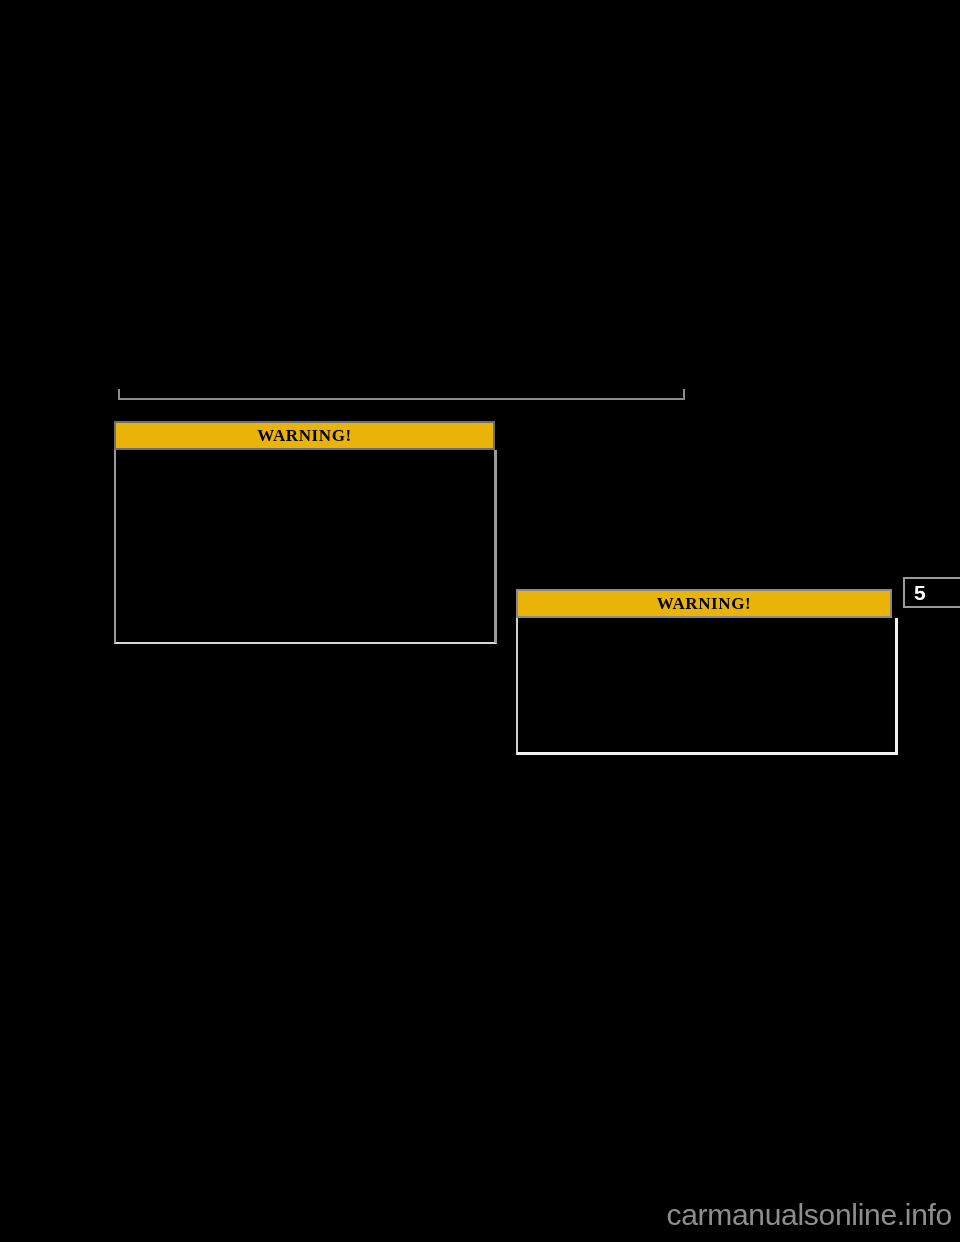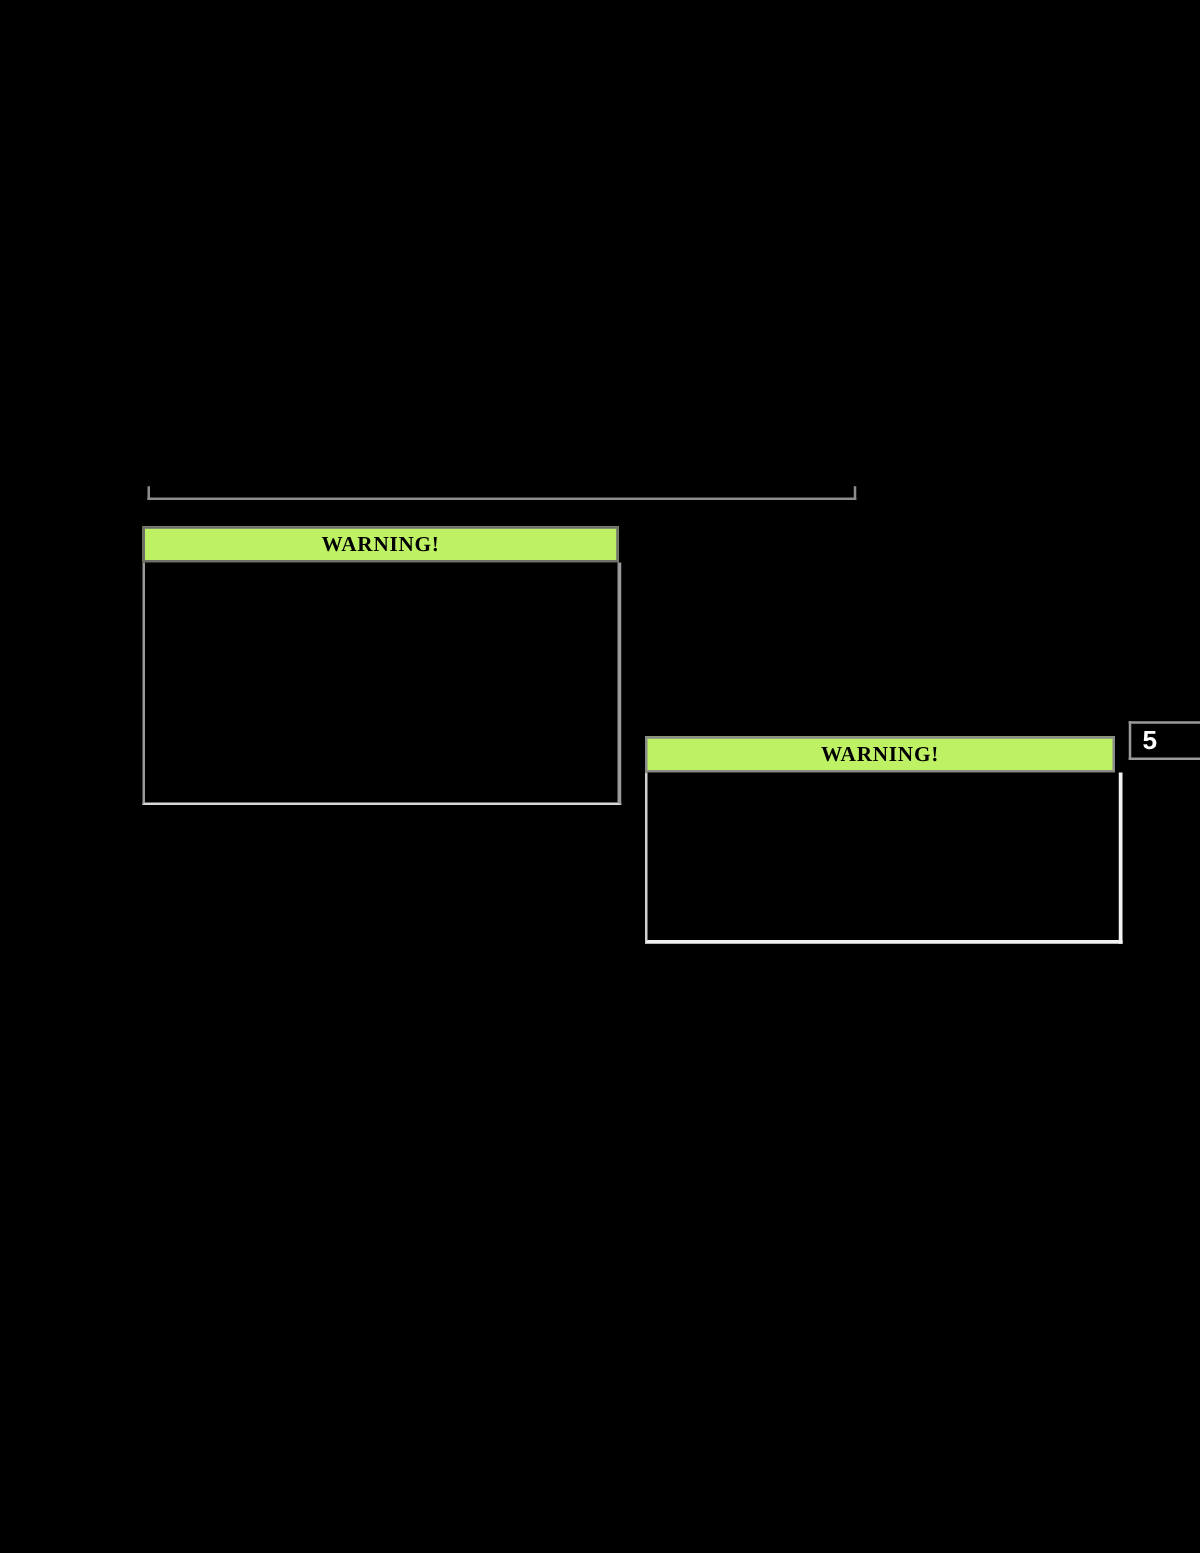--- a/index.html
+++ b/index.html
@@ -42,21 +42,21 @@
   .column-rule .tick.left  { left: 0px; }
   .column-rule .tick.right { right: 0px; }
 
   
   .warning-box {
     position: absolute;
     box-sizing: border-box;
   }
   .warning-header {
     box-sizing: border-box;
-    background: #bef264;
+    background: #eab308;
     color: #000000;
     font-family: "Liberation Serif", serif;
     font-weight: bold;
     text-align: center;
     letter-spacing: 0.6px;
   }
   .warning-body {
     box-sizing: border-box;
     background: #000000;
   }
@@ -151,14 +151,15 @@
     <div class="warning-body"></div>
   </div>
 
   <div class="warning-box" id="warning-box-right">
     <div class="warning-header">WARNING!</div>
     <div class="warning-body"></div>
   </div>
 
   <div class="chapter-tab">5</div>
 
+  <div class="watermark">carmanualsonline.info</div>
 
 </div>
 
 </body></html>

